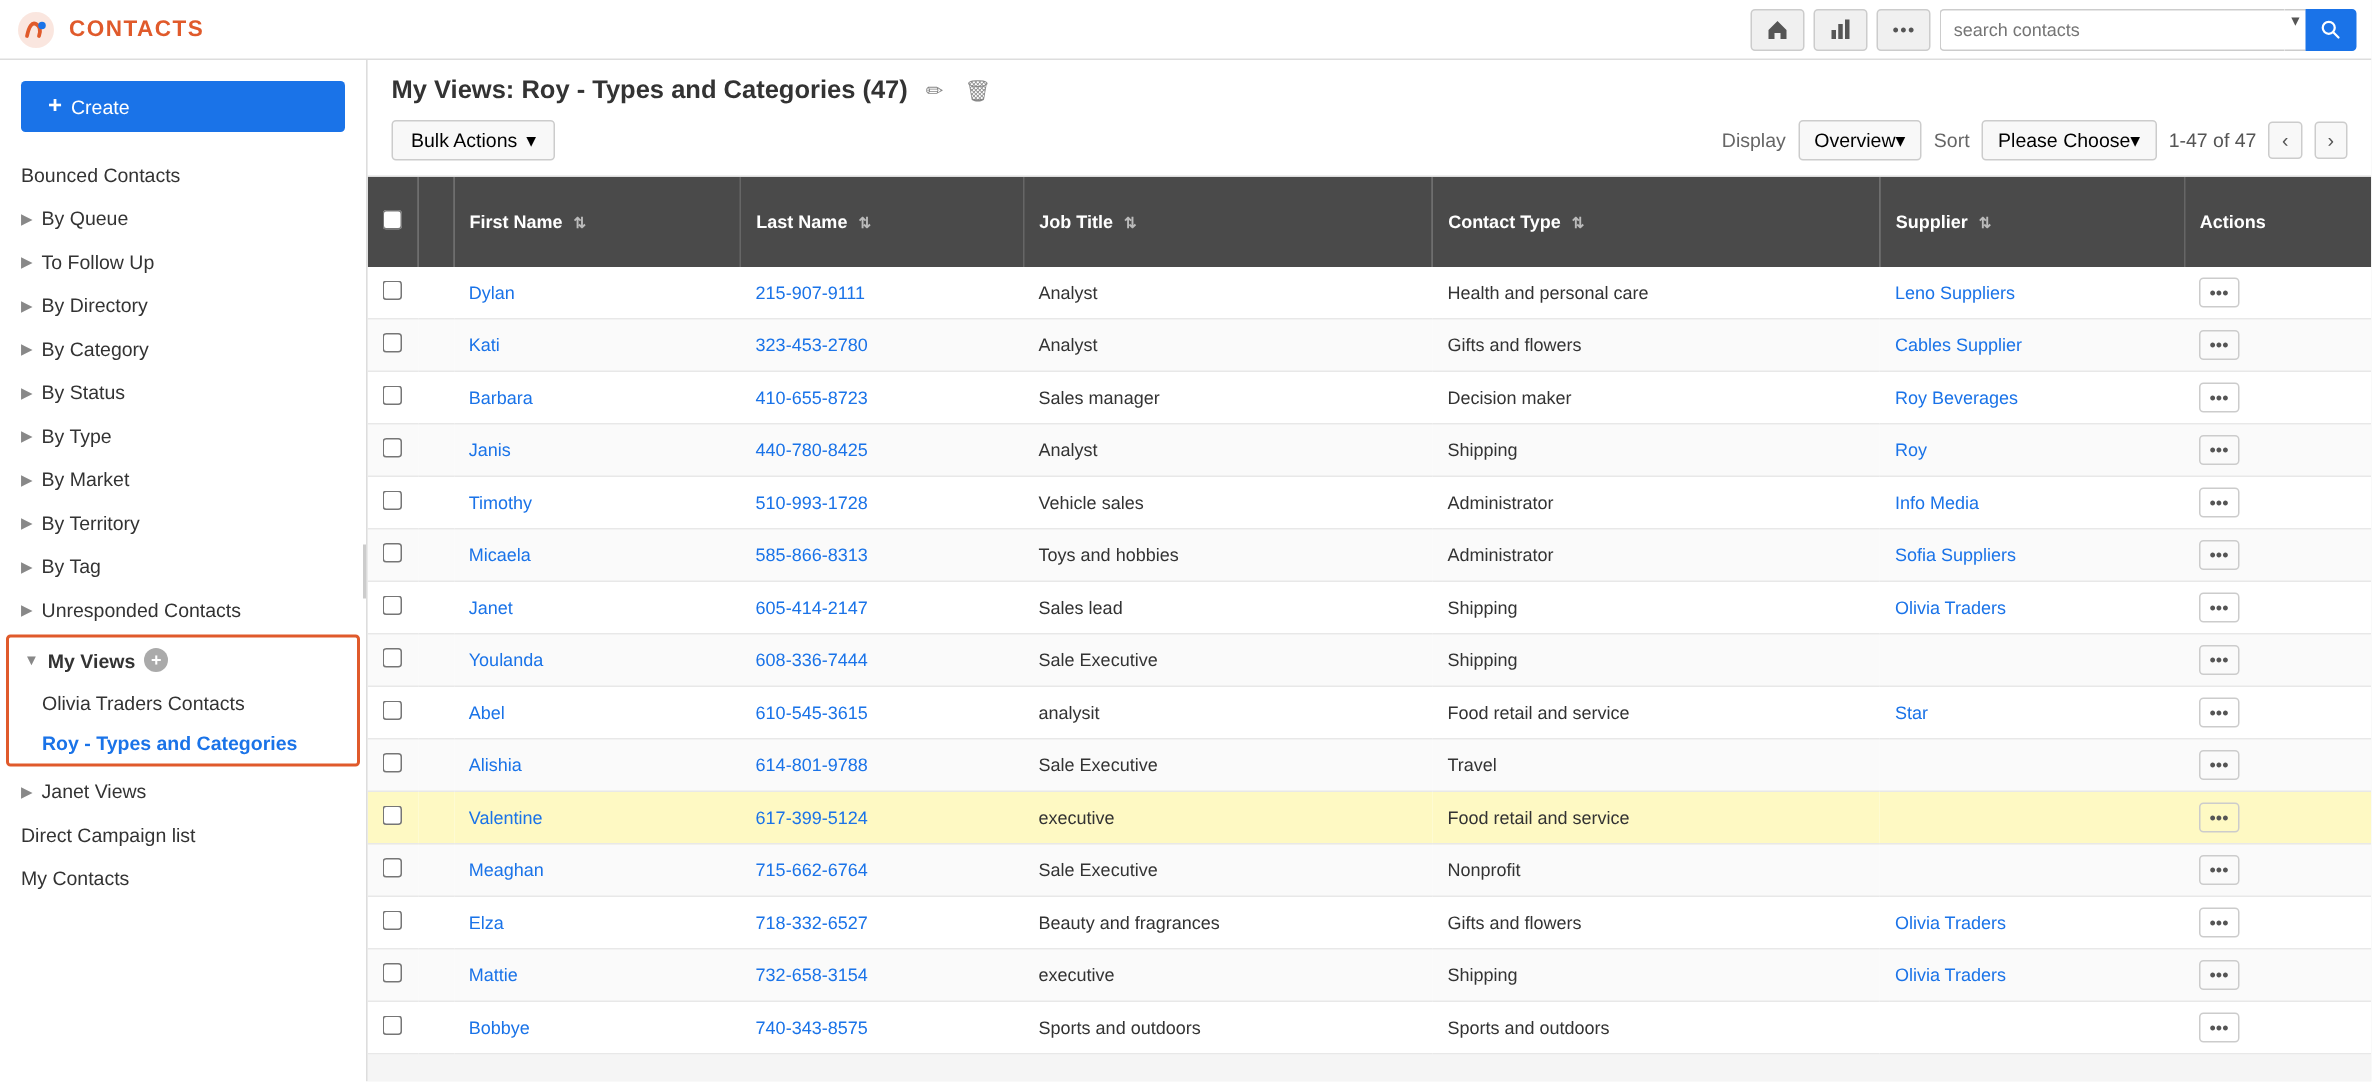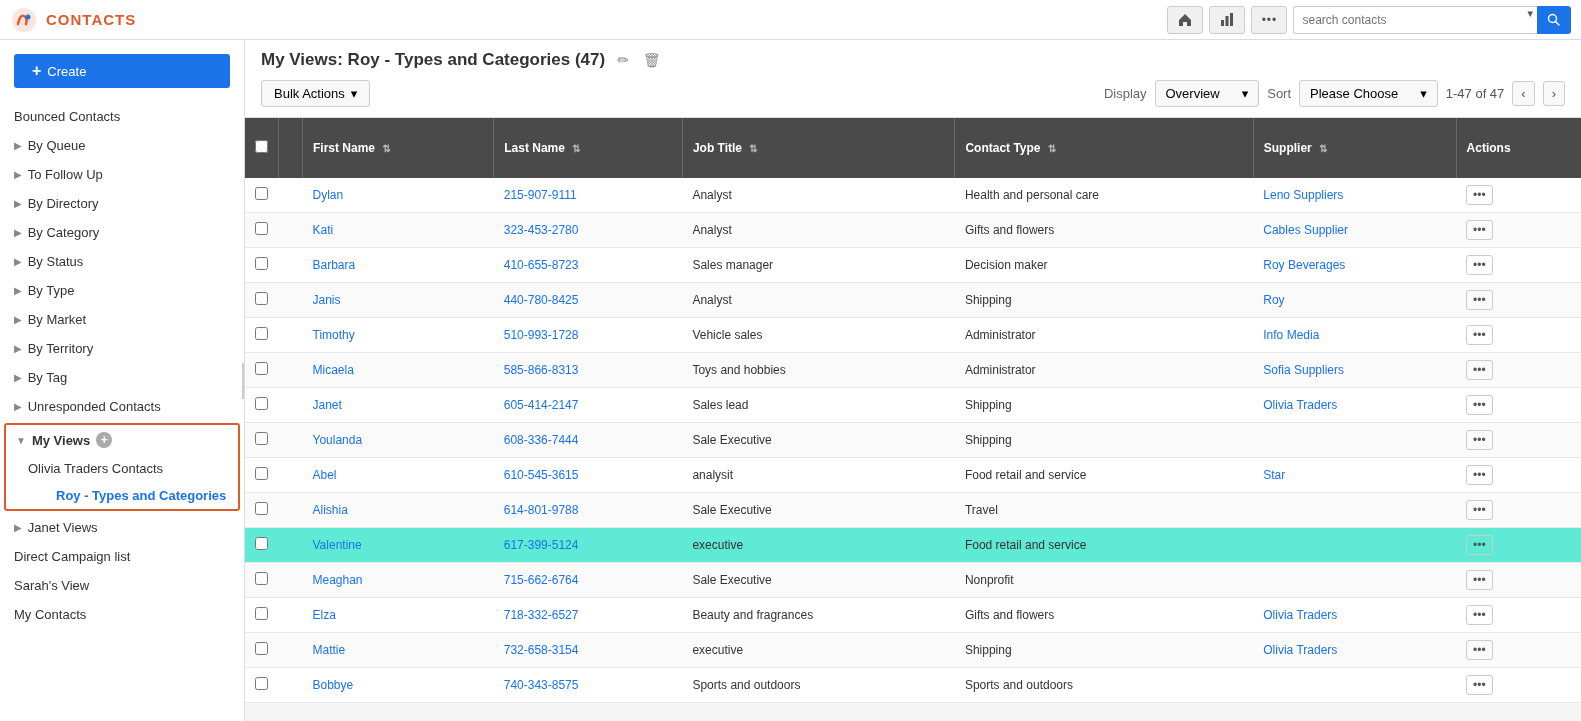--- a/index.html
+++ b/index.html
@@ -145,21 +145,21 @@
       align-items: center;
       gap: 6px;
       cursor: pointer;
       font-weight: bold;
     }
     .my-views-item {
       padding: 6px 10px 6px 22px;
       cursor: pointer;
       color: #333;
     }
-    .my-views-item.selected { color: #1a73e8; font-weight: bold; margin-left: 28px; }
+    .my-views-item.selected { color: #1a73e8; font-weight: bold; }
     .plus-icon {
       width: 16px; height: 16px; background: #aaa; border-radius: 50%;
       display: flex; align-items: center; justify-content: center;
       color: #fff; font-size: 12px; line-height: 1; cursor: pointer;
     }
 
     
     .collapse-handle {
       position: absolute;
       right: -12px;
@@ -243,21 +243,21 @@
     .sort-label { color: #666; font-size: 13px; }
     .dropdown-btn {
       background: #f8f8f8;
       border: 1px solid #ccc;
       border-radius: 3px;
       padding: 5px 10px;
       cursor: pointer;
       font-size: 13px;
       display: flex;
       align-items: center;
-      gap: 22px;
+      gap: 0;
     }
     .pagination-info { font-size: 13px; color: #555; }
     .page-nav-btn {
       background: #f8f8f8;
       border: 1px solid #ccc;
       border-radius: 3px;
       padding: 4px 8px;
       cursor: pointer;
       color: #555;
       font-size: 13px;
@@ -425,23 +425,20 @@
         <span>Roy - Types and Categories</span>
       </div>
     </div>
 
     <div class="sidebar-item">
       <span class="chevron-right">▶</span>
       <span>Janet Views</span>
     </div>
     <div class="sidebar-item">
       <span>Direct Campaign list</span>
-    </div>
-    <div class="sidebar-item">
-      <span>Sarah's View</span>
     </div>
     <div class="sidebar-item">
       <span>My Contacts</span>
     </div>
 
     <div class="collapse-handle">◀</div>
   </div>
 
   <div class="content-area">
 
@@ -644,21 +641,21 @@
     <td></td>
     <td class="link-cell">Alishia</td>
     <td class="link-cell">614-801-9788</td>
     <td>Sale Executive</td>
     <td>Travel</td>
     <td class=""></td>
     <td>
       <button class="row-actions-btn">•••</button>
     </td>
   </tr>
-            <tr style="background: #5eead4;">
+            <tr style="background: #fef9c3;">
     <td class="checkbox-cell">
       <input type="checkbox" style="">
     </td>
     <td></td>
     <td class="link-cell">Valentine</td>
     <td class="link-cell">617-399-5124</td>
     <td>executive</td>
     <td>Food retail and service</td>
     <td class=""></td>
     <td>

